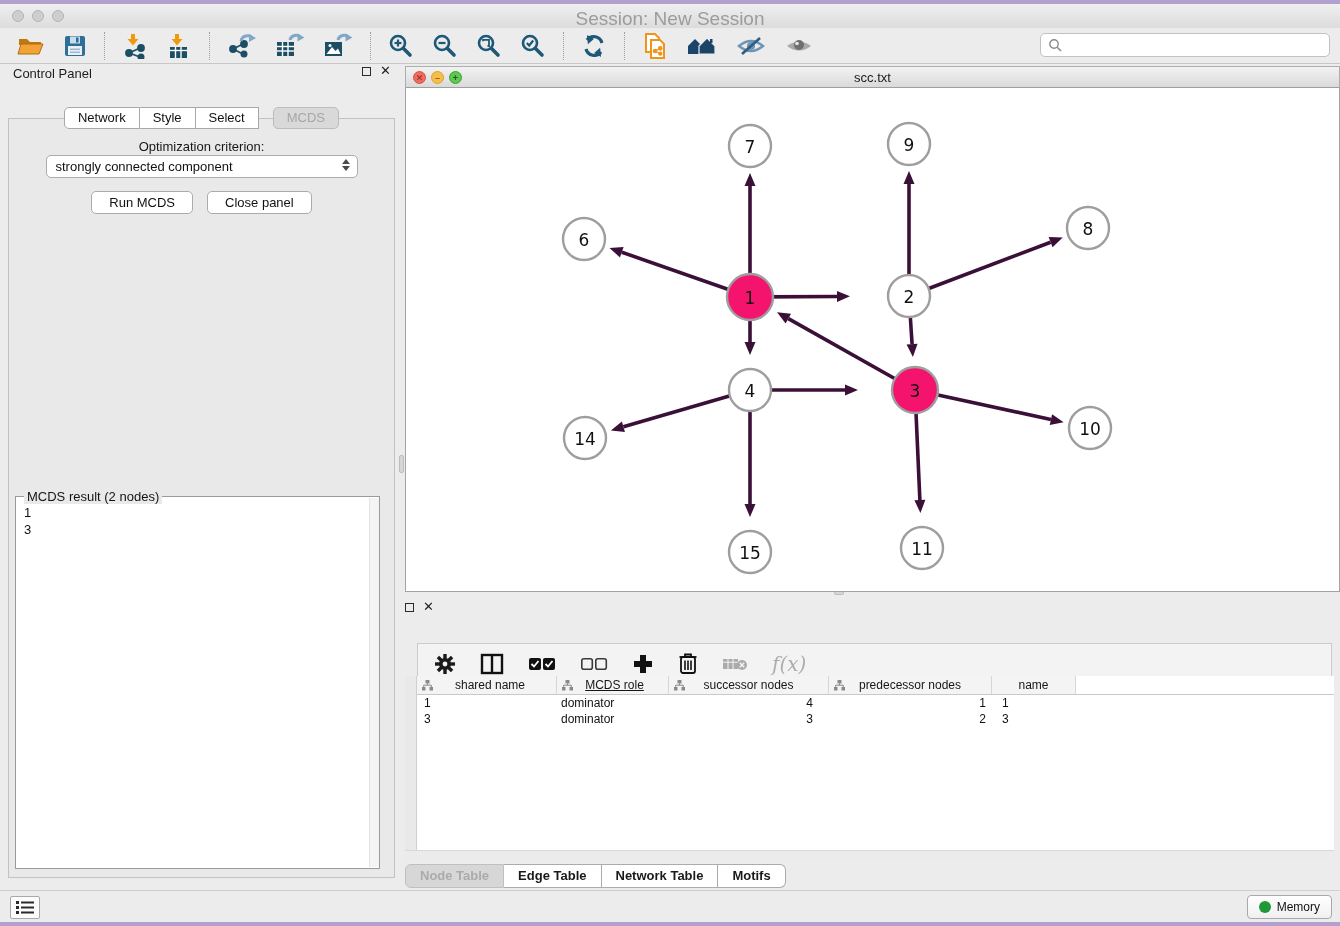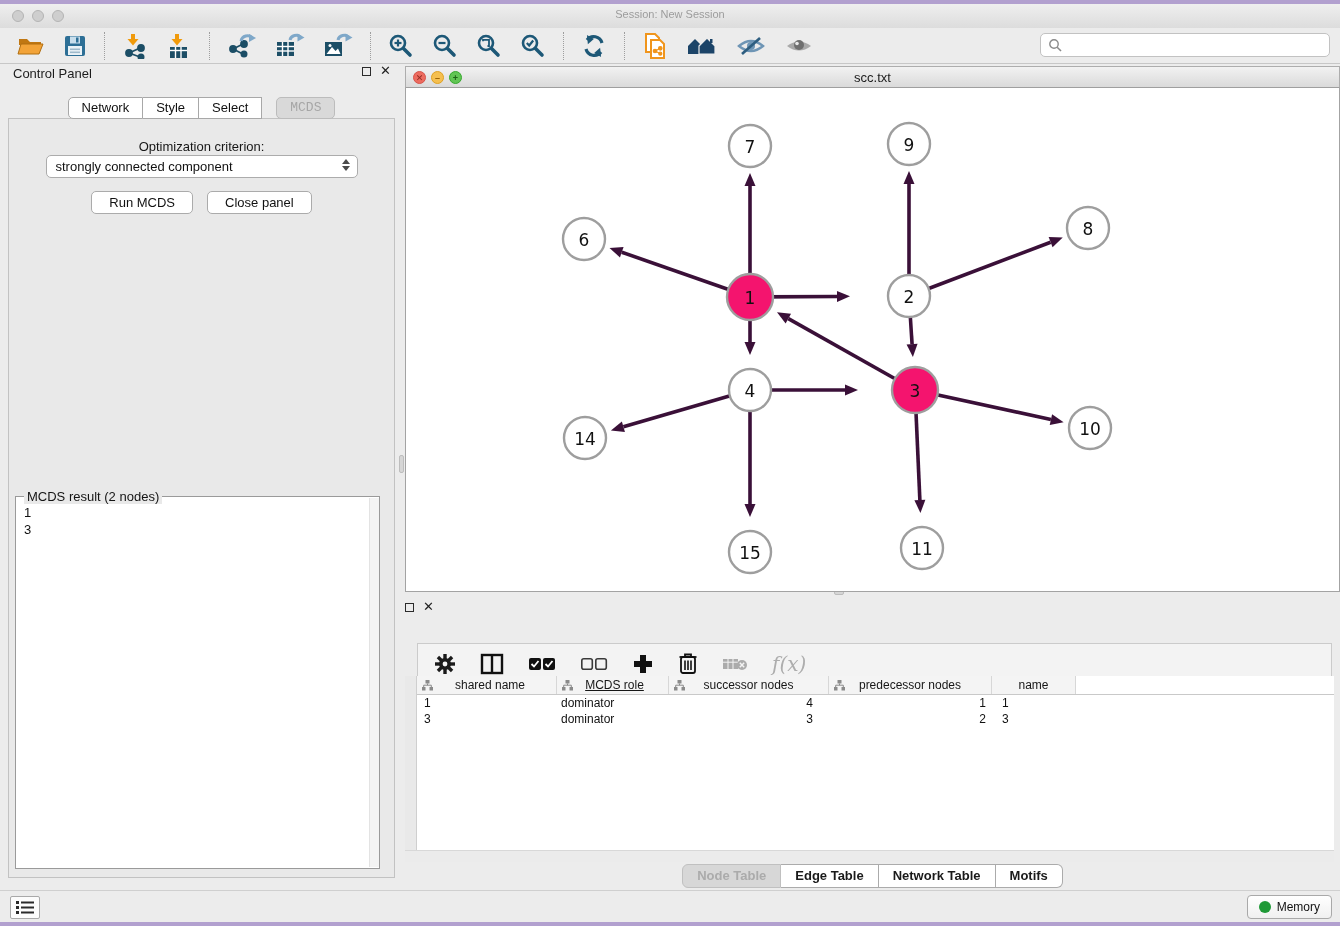--- a/index.html
+++ b/index.html
@@ -9,44 +9,44 @@
 
   .strip-top, .strip-bottom { position:absolute; left:0; right:0; background:#B2A0CF; }
   .strip-top { top:0; height:4px; }
   .strip-bottom { bottom:0; height:4px; }
 
   
   .titlebar { position:absolute; top:4px; left:0; right:0; height:24px;
     background:linear-gradient(#EFEFEF,#DCDCDC); }
   .titlebar .lights { position:absolute; left:12px; top:6px; display:flex; gap:8px; }
   .titlebar .light { width:12px; height:12px; border-radius:50%; background:#CECECE; border:1px solid #B4B4B4; }
-  .titlebar .wtitle { position:absolute; left:0; right:0; top:4px; text-align:center; font-size:11px; color:#9C9C9C; }
+  .titlebar .wtitle { position:absolute; left:0; right:0; top:4px; text-align:center; font-size:19px; color:#9C9C9C; }
 
   
   .main-toolbar { position:absolute; top:28px; left:0; right:0; height:36px;
     background:#ECECEC; border-bottom:1px solid #C7C7C7; display:flex; align-items:center; padding-left:8px; }
   .tbtn { background:none; border:none; padding:2px 4px; margin:0 5px; cursor:default; display:flex; align-items:center; }
   .tsep { width:0; height:28px; border-left:1px dotted #9E9E9E; margin:0 8px; }
   .searchwrap { position:absolute; right:10px; top:5px; width:290px; height:24px; background:#FFF;
     border:1px solid #C2C2C2; border-radius:5px; display:flex; align-items:center; padding-left:7px; }
   .searchwrap input { border:none; outline:none; flex:1; height:18px; font-size:13px; background:transparent; }
 
   
   .panel-header-icons { display:flex; align-items:center; gap:9px; }
   .float-ic { width:9px; height:9px; border:1.5px solid #2B2B2B; display:inline-block; }
   .close-ic { font-size:13px; font-weight:bold; color:#1E1E1E; line-height:10px; }
 
   
   .control-panel { position:absolute; left:8px; top:66px; width:387px; height:812px; }
   .cp-header { position:absolute; top:0; left:0; right:0; height:22px; display:flex; align-items:flex-start; }
   .cp-header .ptitle { font-size:13px; color:#1C1C1C; padding-left:5px; flex:1; }
-  .cp-tabs { position:absolute; top:31px; left:0; right:0; display:flex; justify-content:center; z-index:2; }
+  .cp-tabs { position:absolute; top:41px; left:0; right:0; display:flex; justify-content:center; z-index:2; }
   .tabbtn { font-size:13px; padding:2px 13px 3px; background:#FFF; border:1px solid #A8A8A8; border-left-width:0; color:#111; }
   .tabbtn:first-child { border-left-width:1px; border-radius:5px 0 0 5px; }
-  .tabbtn.disabled-active { background:#D9D9D9; color:#A6A6A6; border:1px solid #BCBCBC; border-radius:5px; margin-left:14px;font-family:Liberation Mono, monospace; }
+  .tabbtn.disabled-active { background:#D9D9D9; color:#A6A6A6; border:1px solid #BCBCBC; border-radius:5px; margin-left:14px; }
   .cp-content { position:absolute; top:52px; left:0; right:0; bottom:0; background:#E9E9E9; border:1px solid #C2C2C2; }
   .opt-label { margin-top:20px; text-align:center; font-size:13px; color:#161616; }
   .criterion { position:relative; margin:1px auto 0; width:312px; height:23px; background:#FFF; border:1px solid #ACACAC;
     border-radius:5px; font-size:13px; color:#111; display:flex; align-items:center; padding-left:9px; }
   .stepper { position:absolute; right:7px; top:3px; display:flex; flex-direction:column; gap:2px; }
   .stepper i { width:0; height:0; border-left:4px solid transparent; border-right:4px solid transparent; display:block; }
   .stepper .up { border-bottom:5px solid #4A4A4A; }
   .stepper .dn { border-top:5px solid #4A4A4A; }
   .cp-buttons { margin-top:13px; display:flex; justify-content:center; gap:14px; }
   .aqbtn { font-size:13px; color:#111; background:#FFF; border:1px solid #ABABAB; border-radius:5px; height:23px; padding:0 17px; }
@@ -88,21 +88,21 @@
   .dt-h .hic { position:absolute; left:5px; top:4px; }
   .dt-body { position:absolute; left:12px; right:0; top:19px; height:155px; background:#FFF; }
   .dt-row { display:flex; height:16px; font-size:12px; color:#111; align-items:center; }
   .c0 { width:140px; padding-left:7px; }
   .c1 { width:112px; padding-left:4px; }
   .c2 { width:160px; text-align:right; padding-right:16px; }
   .c3 { width:163px; text-align:right; padding-right:6px; }
   .c4 { width:84px;  padding-left:10px; }
   .dt-scrollstrip { position:absolute; left:0; right:6px; top:254px; height:12px; background:#EBEBEB; border-top:1px solid #D8D8D8; }
 
-  .tp-tabs { position:absolute; top:268px; left:0; right:0; display:flex; justify-content:center; }
+  .tp-tabs { position:absolute; top:268px; left:0; right:0; display:flex; }
   .tp-tab { font-size:13px; font-weight:bold; padding:3px 14px 4px; background:#FFF; border:1px solid #ABABAB; border-left-width:0; color:#1A1A1A; }
   .tp-tab.sel { background:#D7D7D7; color:#ABABAB; border:1px solid #C0C0C0; border-radius:6px 0 0 6px; font-weight:bold; }
   .tp-tab:last-child { border-radius:0 6px 6px 0; }
 
   
   .statusbar { position:absolute; left:0; right:0; top:890px; height:30px; border-top:1px solid #CFCFCF; background:#ECECEC; }
   .list-btn { position:absolute; left:10px; top:5px; width:30px; height:23px; background:#FCFCFC; border:1px solid #A9A9A9;
     border-radius:2px; display:flex; align-items:center; justify-content:center; }
   .mem-btn { position:absolute; right:8px; top:4px; height:24px; background:linear-gradient(#FFF,#F0F0F0);
     border:1px solid #A9A9A9; border-radius:4px; display:flex; align-items:center; gap:6px; padding:0 11px; font-size:12px; color:#111; }

